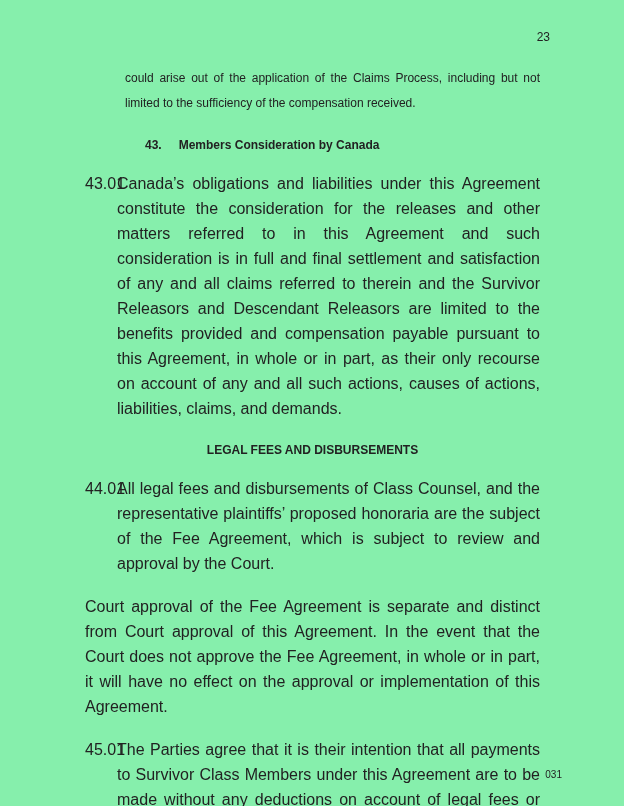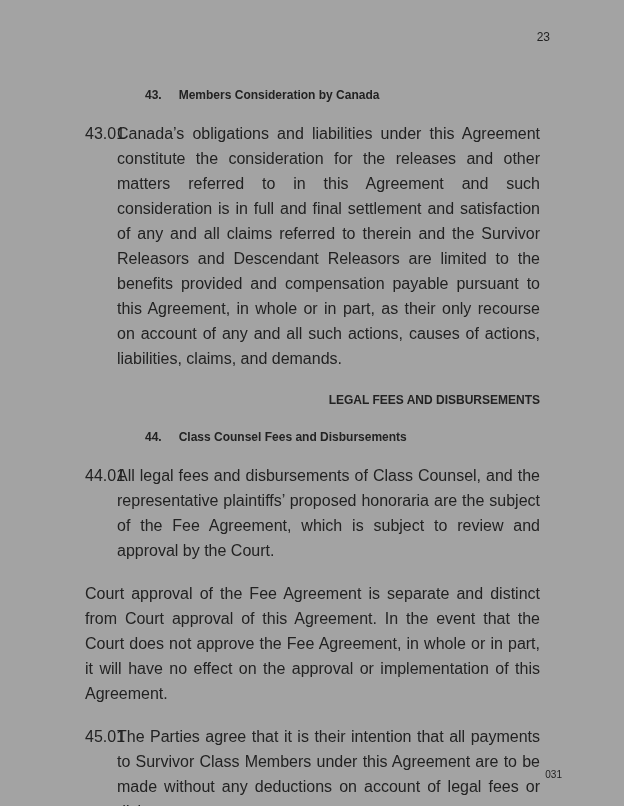--- a/index.html
+++ b/index.html
@@ -8,21 +8,21 @@
     background: #ffffff;
   }
   body {
     font-family: "Liberation Sans", "DejaVu Sans", sans-serif;
     color: #222222;
   }
   .page {
     position: relative;
     width: 624px;
     height: 806px;
-    background: #a3a3a3;
+    background: #86efac;
     box-sizing: border-box;
     overflow: hidden;
   }
   .page-number {
     position: absolute;
     top: 30px;
     right: 74px;
     font-size: 12px;
     line-height: 15px;
   }
@@ -56,54 +56,52 @@
   }
   .para .ptext {
     flex: 1;
     text-align: justify;
   }
   .center-heading {
     margin: 22px 84px 0 85px;
     font-size: 12px;
     font-weight: bold;
     line-height: 15px;
-    text-align: right;
+    text-align: center;
   }
   .footer-code {
     position: absolute;
     bottom: 25px;
     right: 62px;
     font-size: 10px;
     line-height: 13px;
   }
 </style>
 </head>
 <body>
 
 <div class="page">
 
   <div class="page-number">23</div>
 
   <div class="content">
 
+    <p class="continuation">could arise out of the application of the Claims Process, including but not limited to the sufficiency of the compensation received.</p>
 
     <h3 class="sec-heading">
       <span class="hnum">43.</span><span class="htitle">Members Consideration by Canada</span>
     </h3>
 
     <div class="para">
       <span class="pnum">43.01</span>
       <span class="ptext">Canada’s obligations and liabilities under this Agreement constitute the consideration for the releases and other matters referred to in this Agreement and such consideration is in full and final settlement and satisfaction of any and all claims referred to therein and the Survivor Releasors and Descendant Releasors are limited to the benefits provided and compensation payable pursuant to this Agreement, in whole or in part, as their only recourse on account of any and all such actions, causes of actions, liabilities, claims, and demands.</span>
     </div>
 
     <h3 class="center-heading">LEGAL FEES AND DISBURSEMENTS</h3>
 
-    <h3 class="sec-heading">
-      <span class="hnum">44.</span><span class="htitle">Class Counsel Fees and Disbursements</span>
-    </h3>
 
     <div class="para">
       <span class="pnum">44.01</span>
       <span class="ptext">All legal fees and disbursements of Class Counsel, and the representative plaintiffs’ proposed honoraria are the subject of the Fee Agreement, which is subject to review and approval by the Court.</span>
     </div>
 
     <div class="para">
       <span class="ptext">Court approval of the Fee Agreement is separate and distinct from Court approval of this Agreement. In the event that the Court does not approve the Fee Agreement, in whole or in part, it will have no effect on the approval or implementation of this Agreement.</span>
     </div>
 

